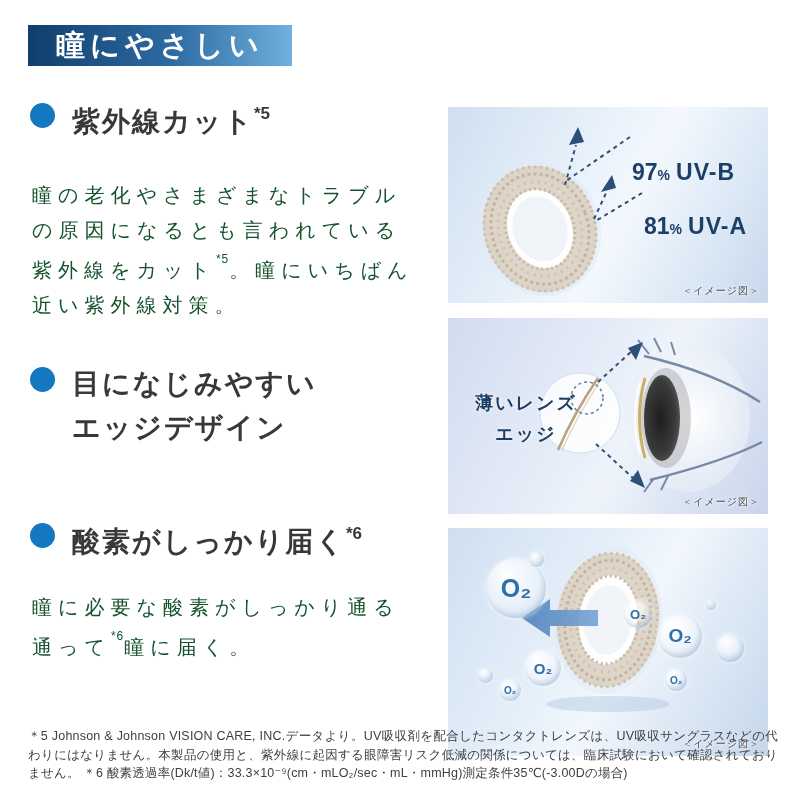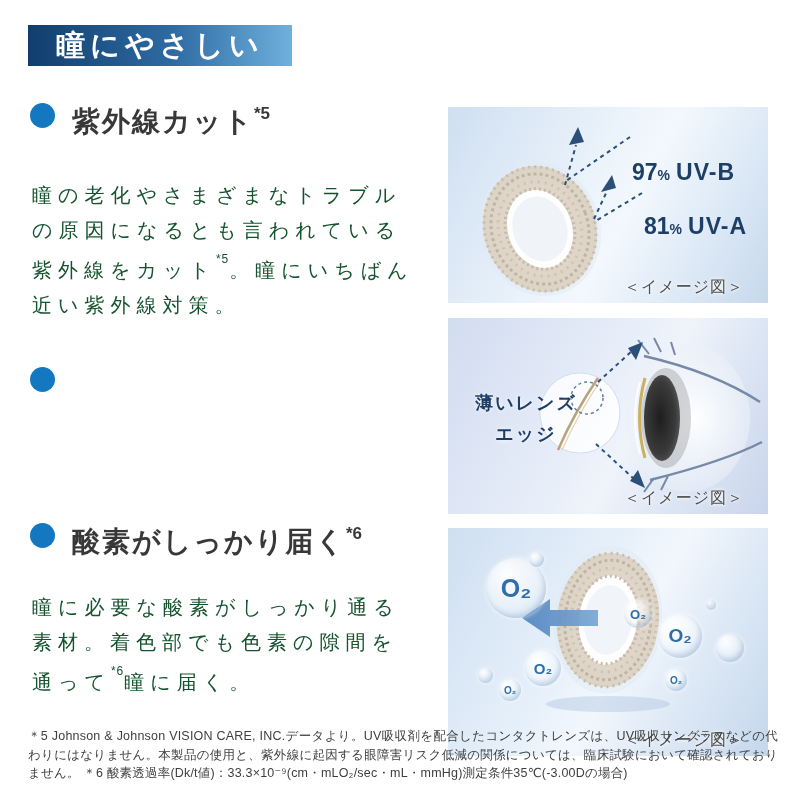--- a/index.html
+++ b/index.html
@@ -29,21 +29,21 @@
   .body-text sup{font-size:12px;position:relative;top:-6px;letter-spacing:1px;}
   .b1{top:150px;}
   .b3{top:562px;}
   
   .panel{position:absolute;left:448px;width:320px;overflow:hidden;}
   .p1{top:107px;height:196px;background:linear-gradient(118deg,#cfdff1 0%,#e8f1fa 38%,#f3f8fd 55%,#e2edf8 72%,#c7d8ec 100%);}
   .p2{top:318px;height:196px;background:linear-gradient(118deg,#d2dcf0 0%,#e5ecf8 40%,#eff4fb 58%,#dde6f4 75%,#c9d5ec 100%);}
   .p3{top:528px;height:228px;background:linear-gradient(118deg,#cfdff1 0%,#e6f0fa 40%,#f2f7fd 55%,#dfeaf6 72%,#c5d7ec 100%);}
   .panel svg{position:absolute;left:0;top:0;}
   .caption{
-    position:absolute;right:24px;bottom:5px;font-size:16px;color:#4c4c4c;
+    position:absolute;right:8px;bottom:5px;font-size:10px;color:#4c4c4c;
     letter-spacing:1px;text-shadow:0 0 3px #ffffff,0 0 5px #ffffff;
   }
   
   .uv-label{position:absolute;color:#1d3f66;font-weight:bold;white-space:nowrap;margin-top:40px;}
   .uv-label .big{font-size:23px;}
   .uv-label .pct{font-size:14px;}
   .uv-label .band{font-size:23px;margin-left:6px;letter-spacing:1px;}
   .uvb{left:184px;top:12px;}
   .uva{left:196px;top:66px;}
   
@@ -122,20 +122,24 @@
       <polygon points="164,68 153,85 168,81"></polygon>
     </g>
   </svg>
   <div class="uv-label uvb"><span class="big">97</span><span class="pct">%</span><span class="band">UV-B</span></div>
   <div class="uv-label uva"><span class="big">81</span><span class="pct">%</span><span class="band">UV-A</span></div>
   <div class="caption">＜イメージ図＞</div>
 </div>
 
 <div class="heading-row h-row2">
   <span class="bullet"></span>
+  <h2>
+    <div>目になじみやすい</div>
+    <div>エッジデザイン</div>
+  </h2>
 </div>
 
 <div class="panel p2">
   <svg width="320" height="196" viewBox="0 0 320 196">
     <defs>
       <radialGradient id="pupilG" cx="45%" cy="50%" r="60%">
         <stop offset="0%" stop-color="#1e1e1e"></stop>
         <stop offset="70%" stop-color="#3a3a3a"></stop>
         <stop offset="100%" stop-color="#5c5c5c"></stop>
       </radialGradient>
@@ -186,21 +190,20 @@
   <div class="caption">＜イメージ図＞</div>
 </div>
 
 <div class="heading-row h-row3">
   <span class="bullet"></span>
   <h2><span>酸素がしっかり届く</span><sup>*6</sup></h2>
 </div>
 
 <div class="body-text b3">
   <div>瞳に必要な酸素がしっかり通る</div>
-  <div>素材。着色部でも色素の隙間を</div>
   <div><span>通って</span><sup>*6</sup><span>瞳に届く。</span></div>
 </div>
 
 <div class="panel p3">
   <svg width="320" height="188" viewBox="0 0 320 188">
     <defs>
       <radialGradient id="rim3" cx="50%" cy="50%" r="50%">
         <stop offset="60%" stop-color="#ffffff" stop-opacity="0.95"></stop>
         <stop offset="100%" stop-color="#dfe9f4" stop-opacity="0.55"></stop>
       </radialGradient>

